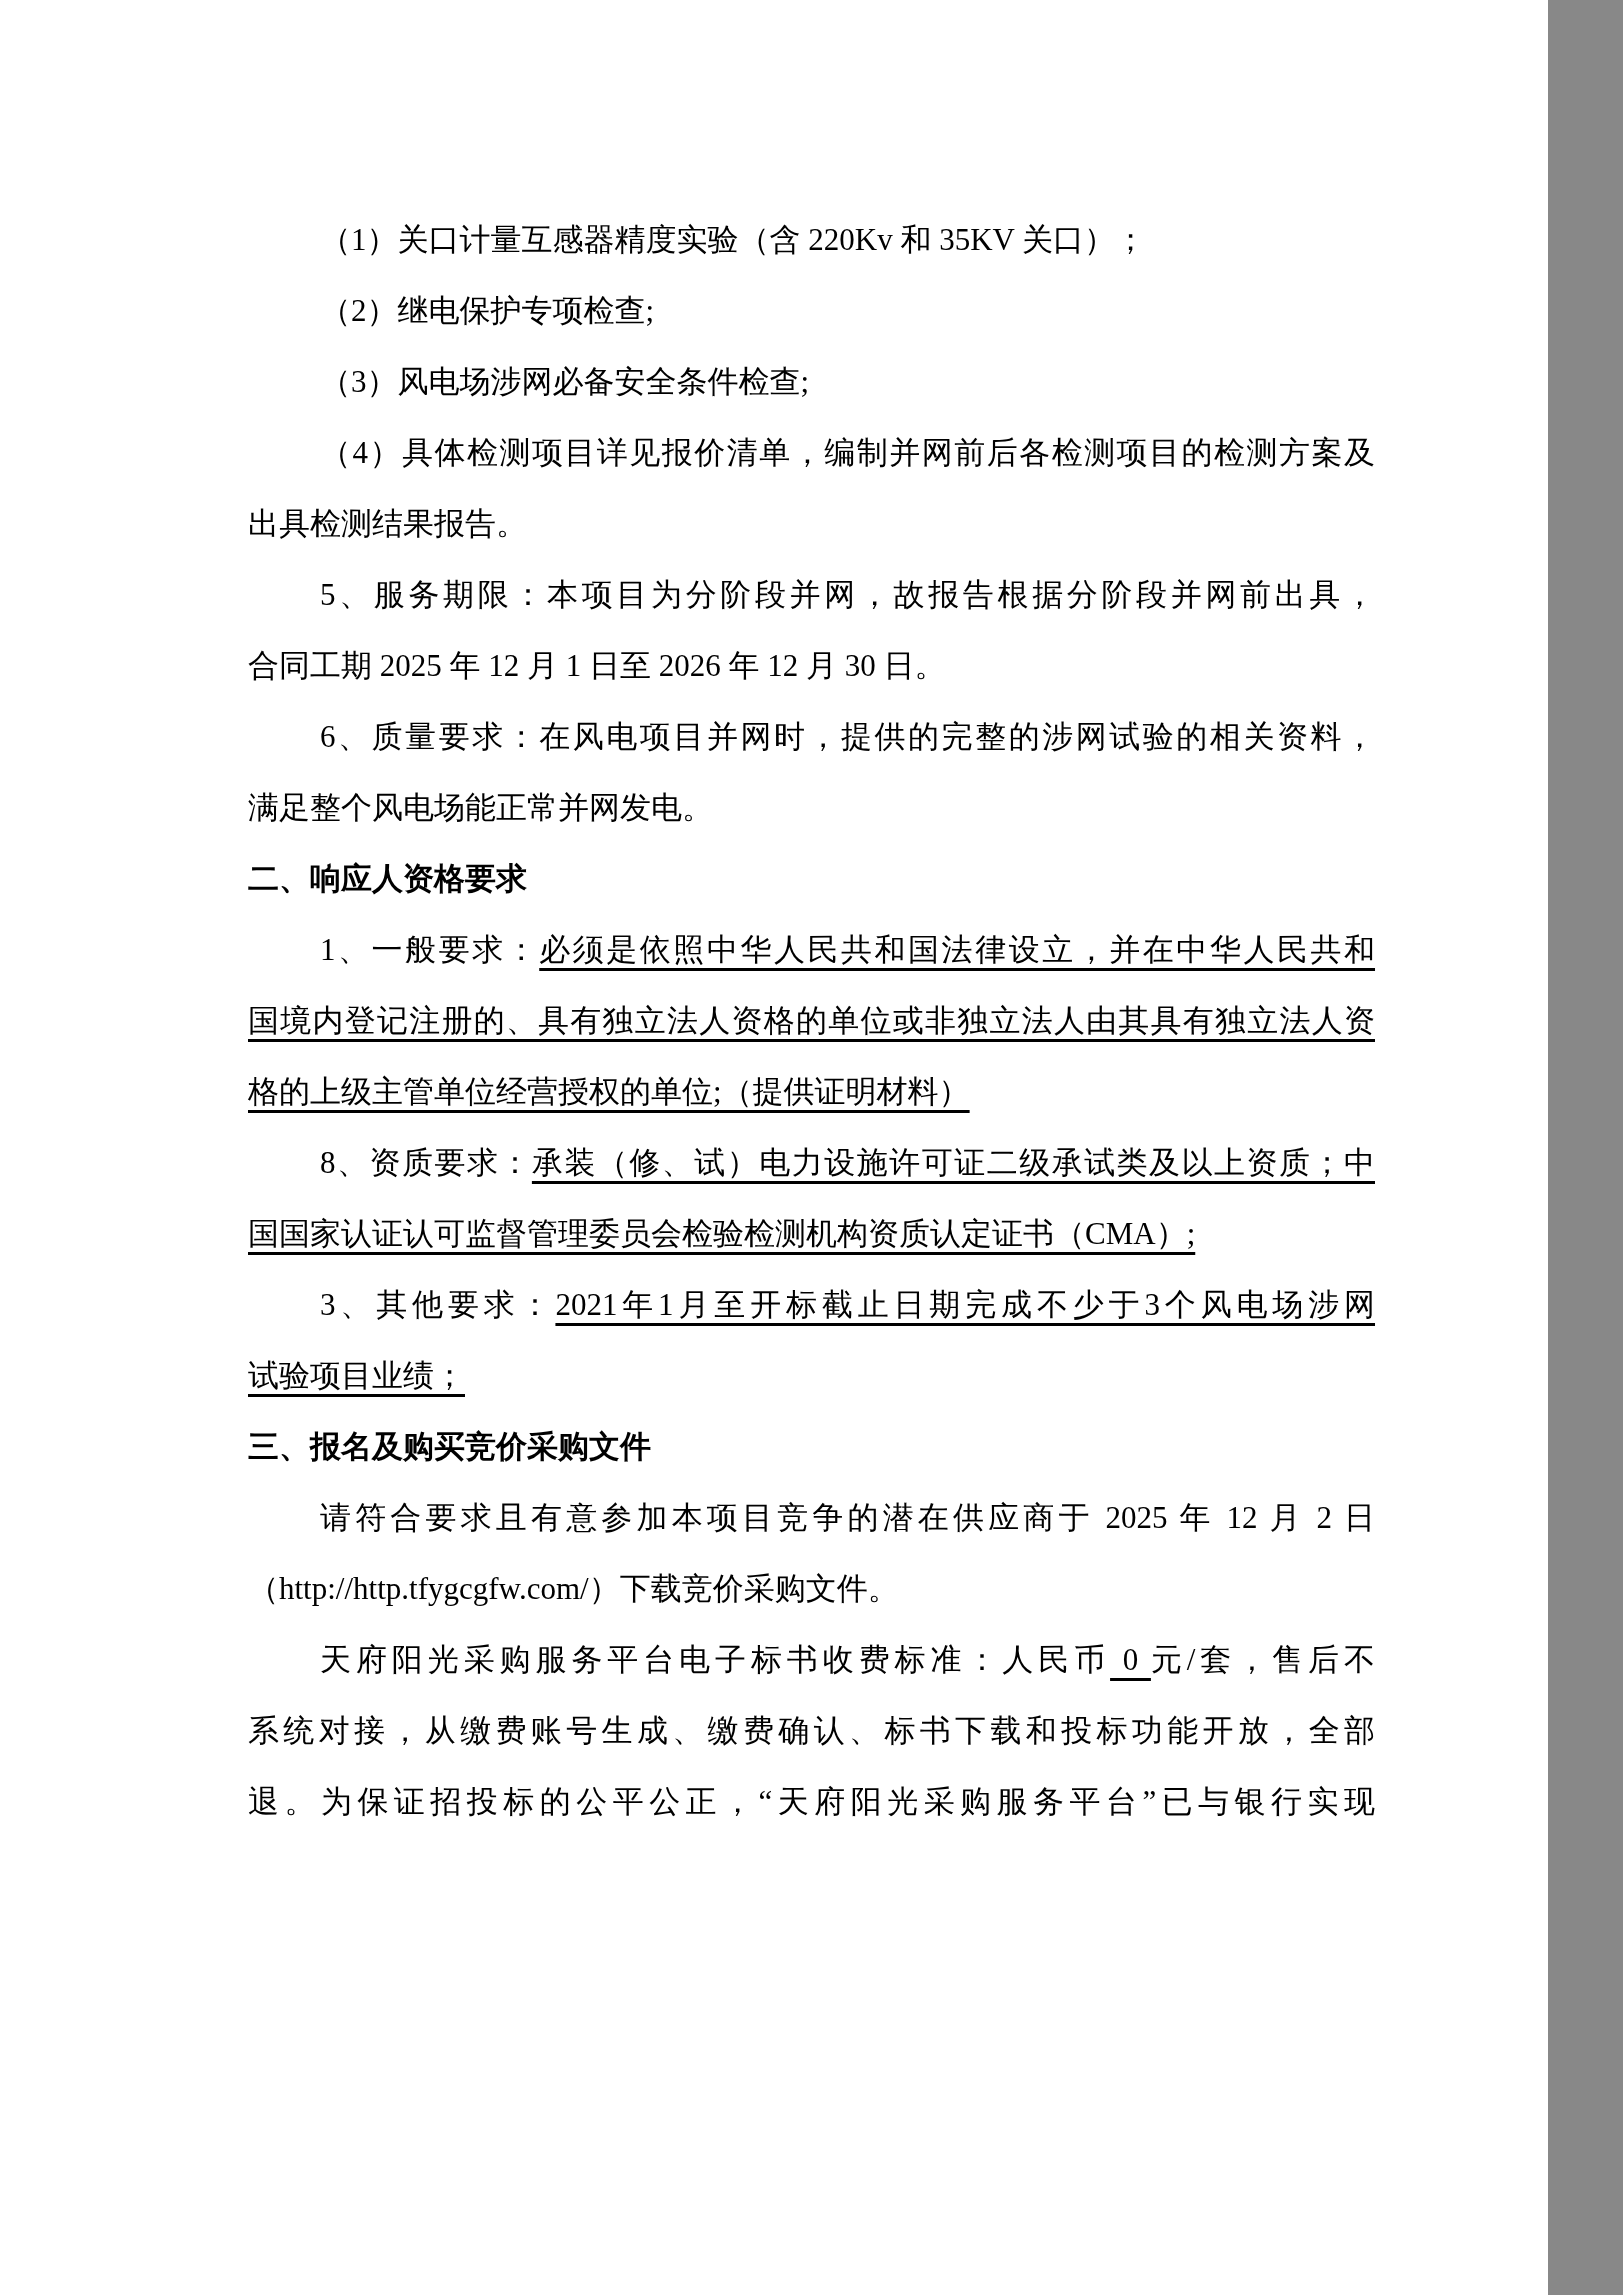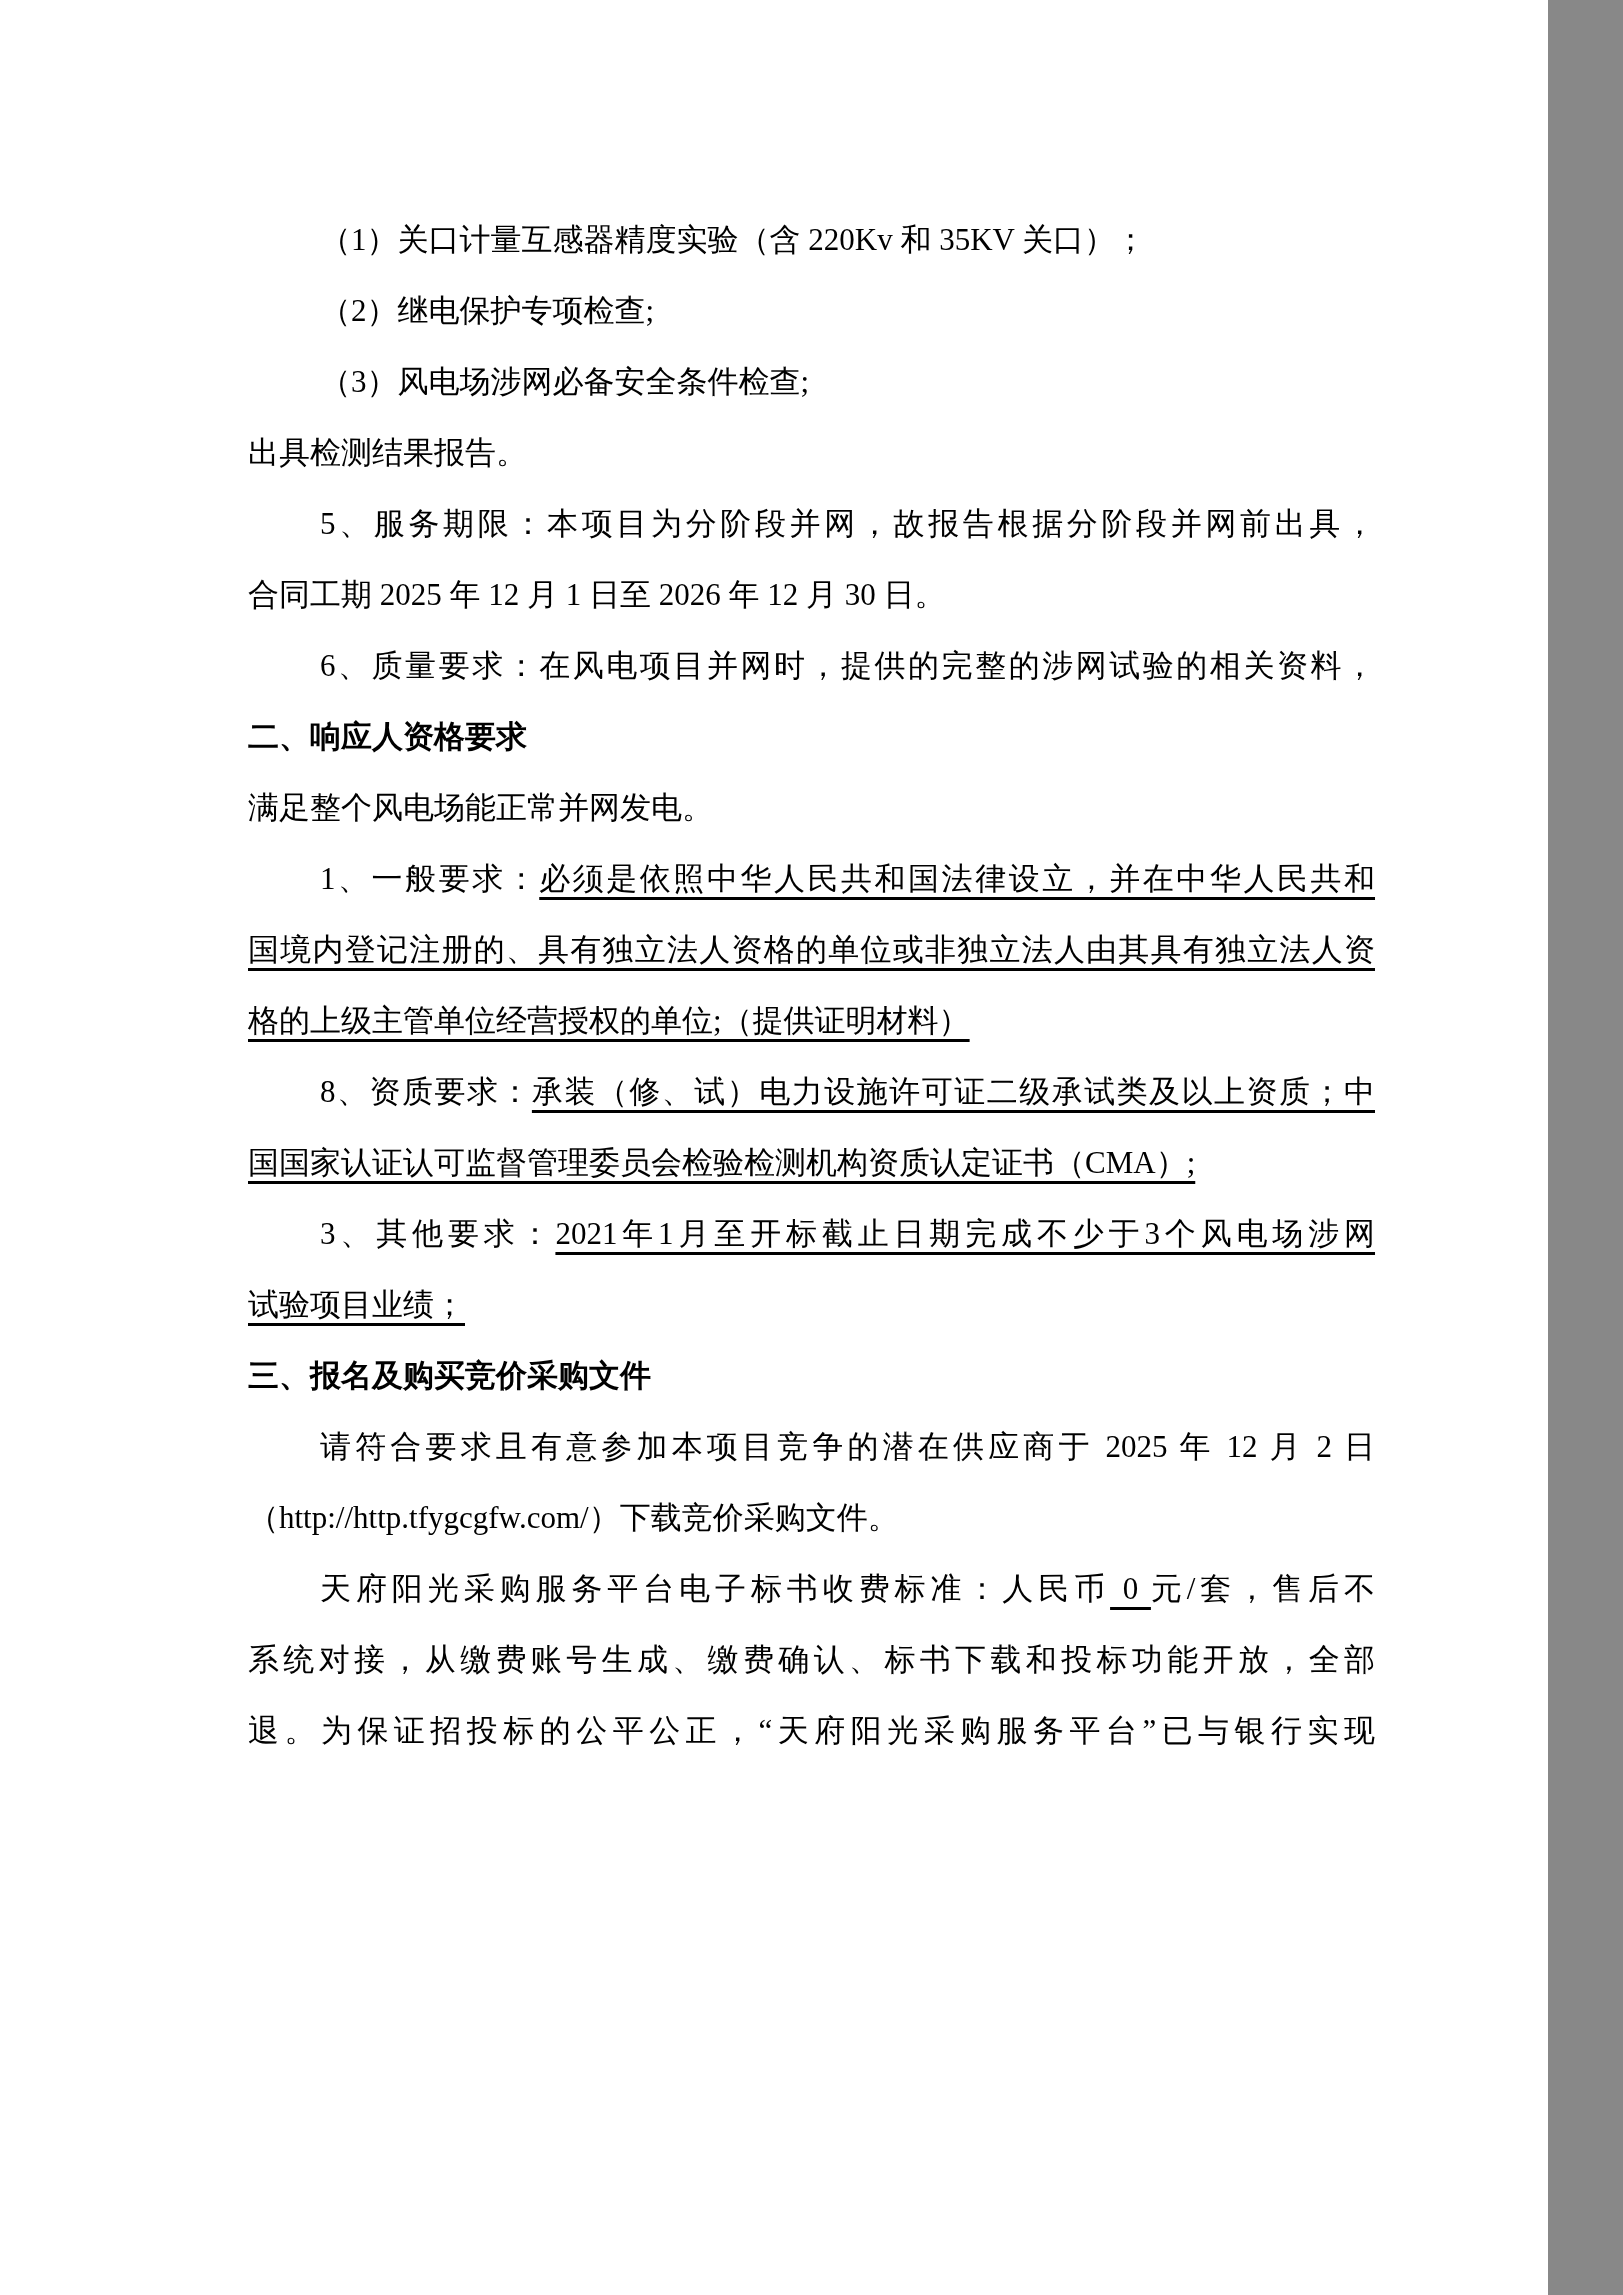--- a/index.html
+++ b/index.html
@@ -48,26 +48,27 @@
   }
 </style>
 </head>
 <body>
 
 <div class="page">
   <div class="doc-body" id="doc-body" style="color: rgb(0, 0, 0);">
       <div class="line indent"><span class="seg">（1）关口计量互感器精度实验（含 220Kv 和 35KV 关口）；</span></div>
       <div class="line indent"><span class="seg">（2）继电保护专项检查;</span></div>
       <div class="line indent"><span class="seg">（3）风电场涉网必备安全条件检查;</span></div>
+      <div class="line indent justify"><span class="seg">（4）具体检测项目详见报价清单，编制并网前后各检测项目的检测方案及</span></div>
       <div class="line"><span class="seg">出具检测结果报告。</span></div>
       <div class="line indent justify"><span class="seg">5、服务期限：本项目为分阶段并网，故报告根据分阶段并网前出具，</span></div>
       <div class="line"><span class="seg">合同工期 2025 年 12 月 1 日至 2026 年 12 月 30 日。</span></div>
       <div class="line indent justify"><span class="seg">6、质量要求：在风电项目并网时，提供的完整的涉网试验的相关资料，</span></div>
+      <div class="line"><span class="seg">满足整个风电场能正常并网发电。</span></div>
       <div class="line bold"><span class="seg">二、响应人资格要求</span></div>
-      <div class="line"><span class="seg">满足整个风电场能正常并网发电。</span></div>
       <div class="line indent justify"><span class="seg">1、一般要求：</span><span class="seg u">必须是依照中华人民共和国法律设立，并在中华人民共和</span></div>
       <div class="line justify"><span class="seg u">国境内登记注册的、具有独立法人资格的单位或非独立法人由其具有独立法人资</span></div>
       <div class="line"><span class="seg u">格的上级主管单位经营授权的单位;（提供证明材料）</span></div>
       <div class="line indent justify"><span class="seg">8、资质要求：</span><span class="seg u">承装（修、试）电力设施许可证二级承试类及以上资质；中</span></div>
       <div class="line"><span class="seg u">国国家认证认可监督管理委员会检验检测机构资质认定证书（CMA）;</span></div>
       <div class="line indent justify"><span class="seg">3、其他要求：</span><span class="seg u">2021年1月至开标截止日期完成不少于3个风电场涉网</span></div>
       <div class="line"><span class="seg u">试验项目业绩；</span></div>
       <div class="line bold"><span class="seg">三、报名及购买竞价采购文件</span></div>
       <div class="line indent justify"><span class="seg">请符合要求且有意参加本项目竞争的潜在供应商于 2025 年 12 月 2 日</span></div>
       <div class="line"><span class="seg">（http://http.tfygcgfw.com/）下载竞价采购文件。</span></div>

